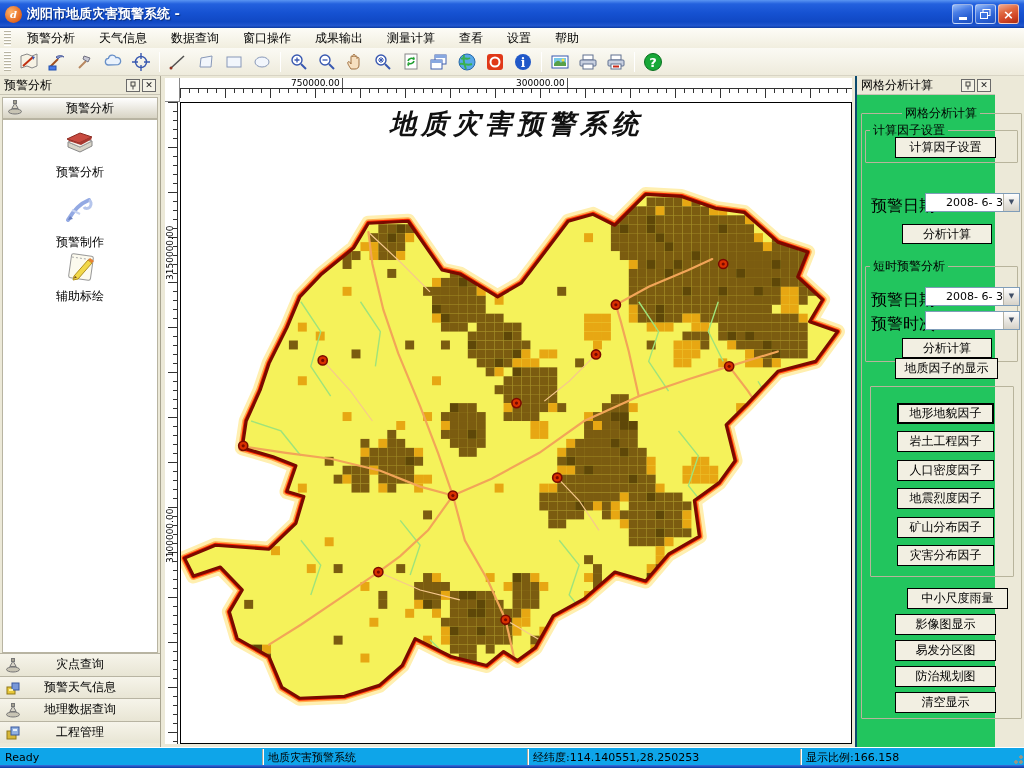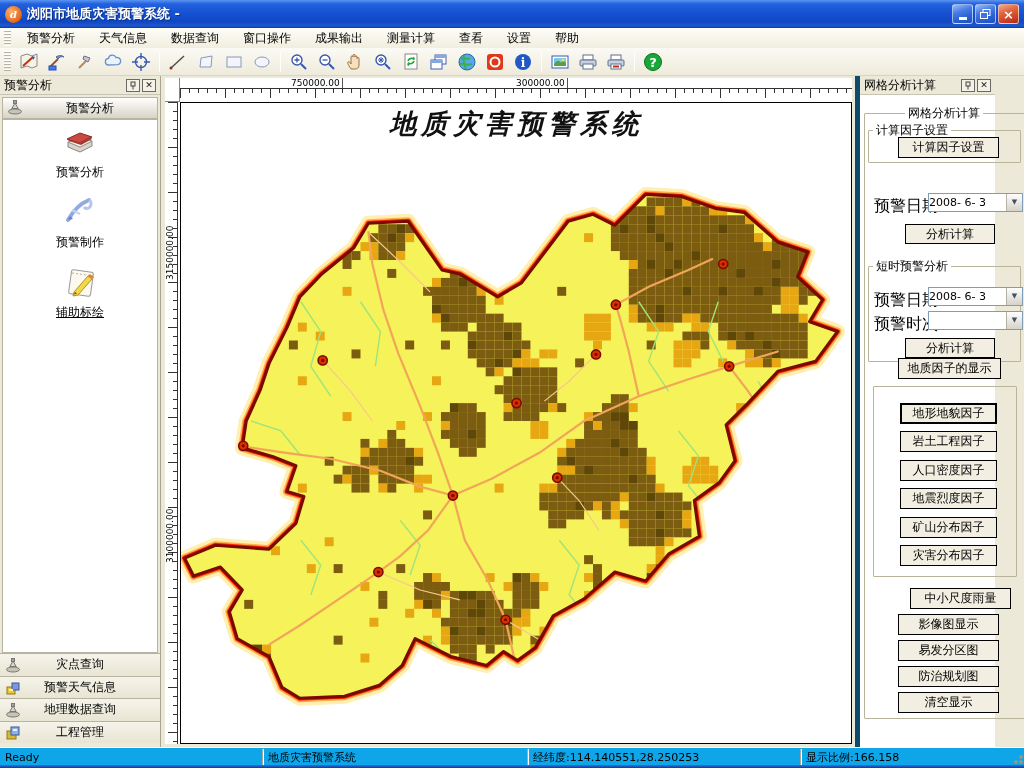--- a/index.html
+++ b/index.html
@@ -68,28 +68,28 @@
   .vr-line { position:absolute; top:0; bottom:0; left:12px; width:1px; background:#333; }
   .vr-minor { position:absolute; top:0; bottom:0; left:8px; width:4px;
     background:repeating-linear-gradient(180deg,#333 0 1px,transparent 1px 9px); }
   .vr-major { position:absolute; top:0; bottom:0; left:3px; width:9px;
     background:repeating-linear-gradient(180deg,#333 0 1px,transparent 1px 45px); }
   .vr-label { position:absolute; left:0px; width:11px; font-size:9px; writing-mode:vertical-rl; transform:rotate(180deg); line-height:11px; }
   .map-canvas { position:absolute; left:19px; top:26px; width:672px; height:642px; background:#fff; border:1px solid #000; }
   .map-canvas svg { position:absolute; left:0; top:0; }
 
   
-  .right-panel { position:absolute; left:855px; top:76px; width:140px; height:671px; background:#ffffff; border-left:5px solid #0c4a6e; }
+  .right-panel { position:absolute; left:855px; top:76px; width:140px; height:671px; background:#22c55e; border-left:2px solid #0c4a6e; }
   fieldset { border:1px solid #B8B49C; border-radius:1px; position:absolute; }
   legend { font-size:12px; padding:0 3px; margin-left:4px; }
   .xp-btn { position:absolute; background:#F2EFE2; border:1px solid #000; font-size:12px; font-family:"DejaVu Sans",sans-serif;
     display:flex; align-items:center; justify-content:center; }
   .xp-btn.active { border-width:2px;text-align:center; }
   .fld-label { position:absolute; font-size:16px; }
-  .combo { position:absolute; height:19px; background:#fff; border:1px solid #7F9DB9; font-size:11px; line-height:17px; padding-left:0; }
+  .combo { position:absolute; height:19px; background:#fff; border:1px solid #7F9DB9; font-size:11px; line-height:17px; padding-left:20px; }
   .combo .arrow { position:absolute; right:0; top:0; bottom:0; width:16px;
     background:linear-gradient(180deg,#FEFEFE,#D6D2C8); border-left:1px solid #B5B2A5;
     display:flex; align-items:center; justify-content:center; font-size:7px; color:#404E66; }
 
   
   .statusbar { position:absolute; left:0; bottom:3px; width:1024px; height:18px; background:#0ea5e9; border-top:1px solid #fff; font-size:11px; }
   .sb-sec { position:absolute; top:1px; bottom:0; display:flex; align-items:center; padding-left:5px; border-left:1px solid #ACA899; box-shadow:inset 1px 0 0 #fff; }
   .sb-sec.first { border-left:none; box-shadow:none; }
   .sb-grip { position:absolute; right:1px; bottom:1px; width:13px; height:13px;
     background:
@@ -313,21 +313,21 @@
     </div>
     <div class="big-item" style="top:74px;">
       <svg width="36" height="34">
           <path d="M6 26C14 12 22 8 27 6" fill="none" stroke="#93A9E3" stroke-width="4" stroke-linecap="round"></path>
           <path d="M27 6c2 1 3 4 1 7-2 2-5 2-6 0" fill="none" stroke="#B5C5EC" stroke-width="3"></path>
           <path d="M6 26l5-1-3-3z" fill="#6A80C0"></path>
           <path d="M10 16l8 4" stroke="#C5D2F0" stroke-width="2"></path>
         </svg>
       <div class="lab">预警制作</div>
     </div>
-    <div class="big-item" style="top:144px;text-decoration:underline;">
+    <div class="big-item" style="top:128px;">
       <svg width="36" height="34">
           <rect x="8" y="7" width="22" height="24" rx="2" fill="#FCFAEE" stroke="#999" transform="rotate(8 19 19)"></rect>
           <path d="M10 9l21 3" stroke="#AAA" stroke-dasharray="2 2"></path>
           <path d="M12 28l14-16 4 3-14 16-5 1z" fill="#F2D848" stroke="#B09020"></path>
           <path d="M26 12l4 3 2-2-4-3z" fill="#E88030"></path>
           <path d="M13 28l2 1.6-3 .8z" fill="#704818"></path>
         </svg>
       <div class="lab">辅助标绘</div>
     </div>
   </div>

